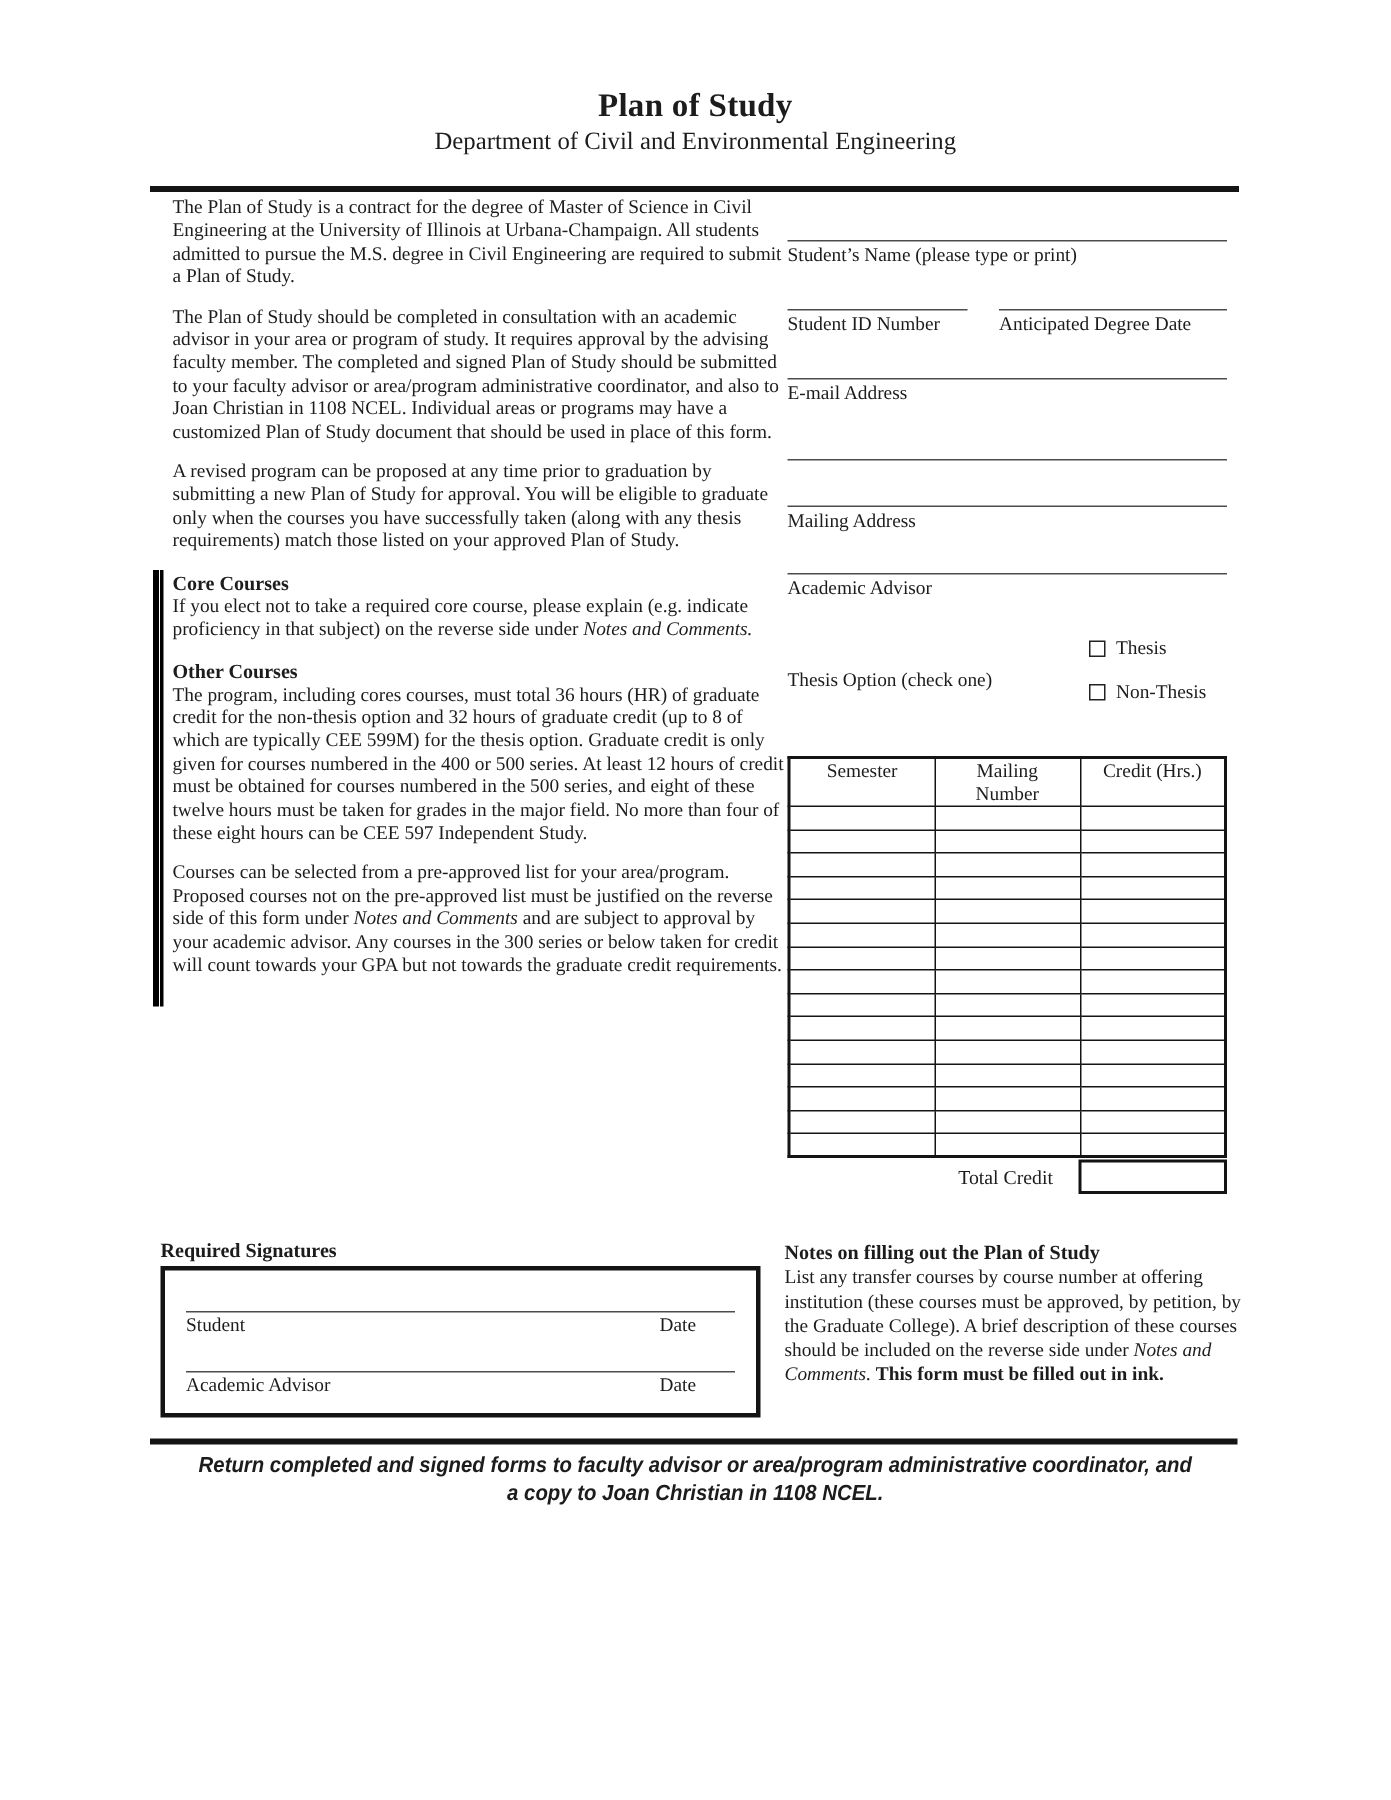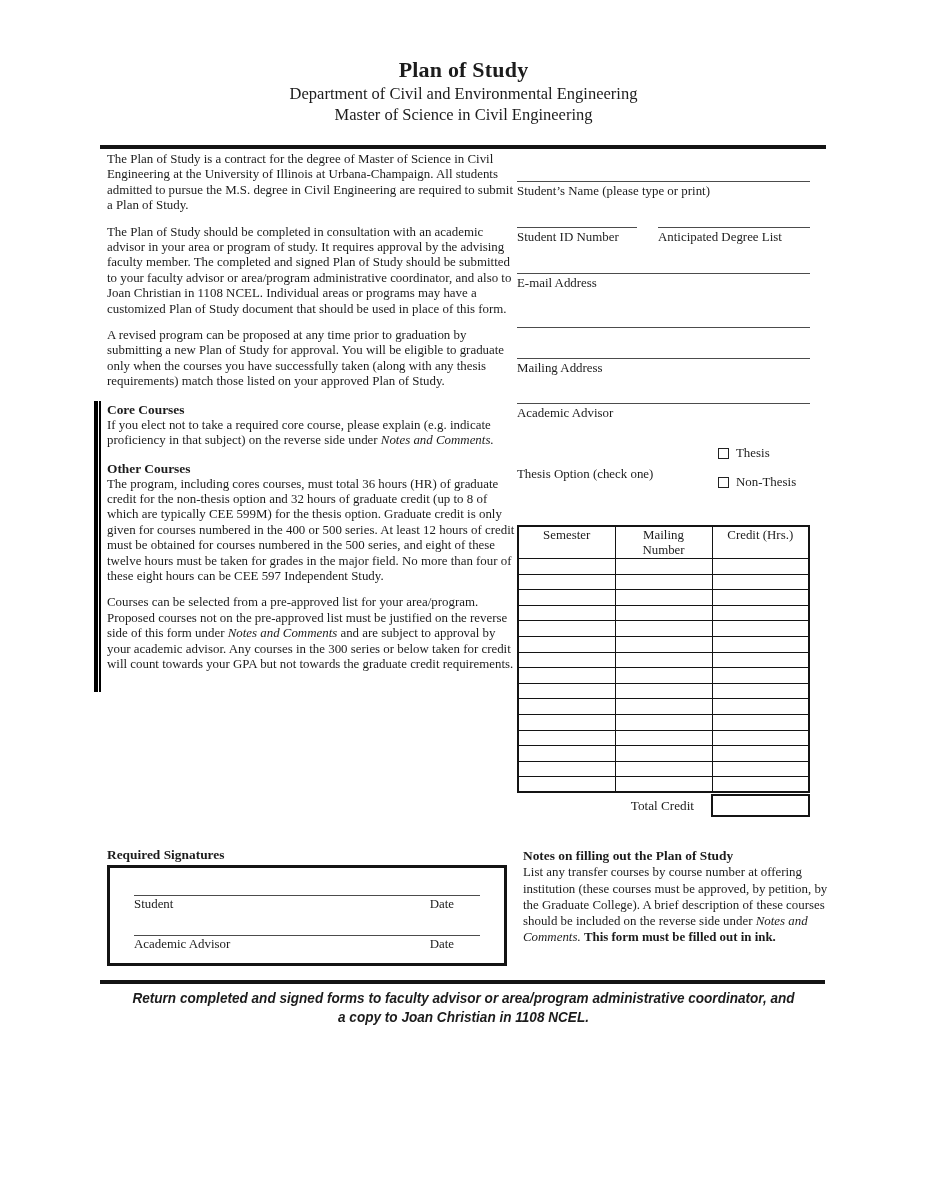--- a/index.html
+++ b/index.html
@@ -12,21 +12,21 @@
   }
   .page { position:relative; width:927px; height:1200px; overflow:hidden; background:#fff; }
 
   
   .header { text-align:center; padding-top:57px; }
   .title { font-size:22px; font-weight:bold; line-height:26px; letter-spacing:0.2px; }
   .subtitle { font-size:16.5px; line-height:21px; }
   .top-rule { margin:20px 101px 0 100px; height:4px; background:#141414; }
 
   
-  .main { display:flex; justify-content:flex-start; margin:3px 109px 0 107px; }
+  .main { display:flex; justify-content:flex-end; margin:3px 109px 0 107px; }
   .col-left { flex:none; width:410px; font-size:12.9px; line-height:15.4px; text-align:left; }
   .col-left p { margin:0 0 11px 0; }
   .h-bold { font-size:13.4px; font-weight:bold; line-height:17px; margin:0; }
   .gap-top { margin-top:6px; }
   .change-section { position:relative; margin-top:1px; }
   .change-bar {
     position:absolute; left:-13px; top:0px; bottom:-20px; width:7px;
     background:linear-gradient(90deg,#000 0px,#000 4px,#fff 4px,#fff 5px,#000 5px,#000 7px);
   }
 
@@ -58,21 +58,21 @@
   }
   .course-table td { height:15.6px; }
   .total-row { display:flex; justify-content:flex-end; align-items:center; height:24px; }
   .total-label { font-size:13.2px; margin-right:17px; }
   .total-box { width:99px; height:23px; border:2.6px solid #141414; background:#fff; }
 
   
   .bottom { display:flex; justify-content:space-between; margin:30px 87px 0 107px; }
   .sig-block { flex:none; width:400px; }
   .sig-heading { font-size:13.4px; font-weight:bold; line-height:16px; }
-  .sig-box { border:3px solid #141414; height:101px; margin-top:2px; padding:0 24px; }
+  .sig-box { border:3px solid #141414; height:101px; margin-top:2px; padding:0 14px; }
   .sig-row { margin-top:27px; }
   .sig-row + .sig-row { margin-top:23px; }
   .sig-line { height:0; border-bottom:1.5px solid #4c4c4c; }
   .sig-labels { display:flex; justify-content:space-between; margin-top:1px; font-size:12.9px; }
   .sig-date { margin-right:26px; }
 
   .notes-block { flex:none; width:317px; font-size:12.9px; line-height:16.1px; }
   .notes-heading { font-size:13.4px; font-weight:bold; line-height:17px; }
 
   
@@ -85,21 +85,20 @@
   }
 </style>
 </head>
 <body>
 
 <div class="page">
 
   <div class="header">
     <div class="title">Plan of Study</div>
     <div class="subtitle">Department of Civil and Environmental Engineering</div>
-    <div class="subtitle">Master of Science in Civil Engineering</div>
   </div>
   <div class="top-rule"></div>
 
   <div class="main">
 
     <div class="col-left">
       <p>The Plan of Study is a contract for the degree of Master of Science in Civil Engineering at the University of Illinois at Urbana-Champaign. All students admitted to pursue the M.S. degree in Civil Engineering are required to submit a Plan of Study.</p>
       <p>The Plan of Study should be completed in consultation with an academic advisor in your area or program of study. It requires approval by the advising faculty member. The completed and signed Plan of Study should be submitted to your faculty advisor or area/program administrative coordinator, and also to Joan Christian in 1108 NCEL. Individual areas or programs may have a customized Plan of Study document that should be used in place of this form.</p>
       <p class="gap-top">A revised program can be proposed at any time prior to graduation by submitting a new Plan of Study for approval. You will be eligible to graduate only when the courses you have successfully taken (along with any thesis requirements) match those listed on your approved Plan of Study.</p>
 
@@ -122,21 +121,21 @@
         <div class="field-label">Student’s Name (please type or print)</div>
       </div>
 
       <div class="field field-row">
         <div class="fw-id">
           <div class="input-line"></div>
           <div class="field-label">Student ID Number</div>
         </div>
         <div class="fw-date">
           <div class="input-line"></div>
-          <div class="field-label">Anticipated Degree List</div>
+          <div class="field-label">Anticipated Degree Date</div>
         </div>
       </div>
 
       <div class="field">
         <div class="input-line"></div>
         <div class="field-label">E-mail Address</div>
       </div>
 
       <div class="field mt-blank">
         <div class="input-line"></div>

